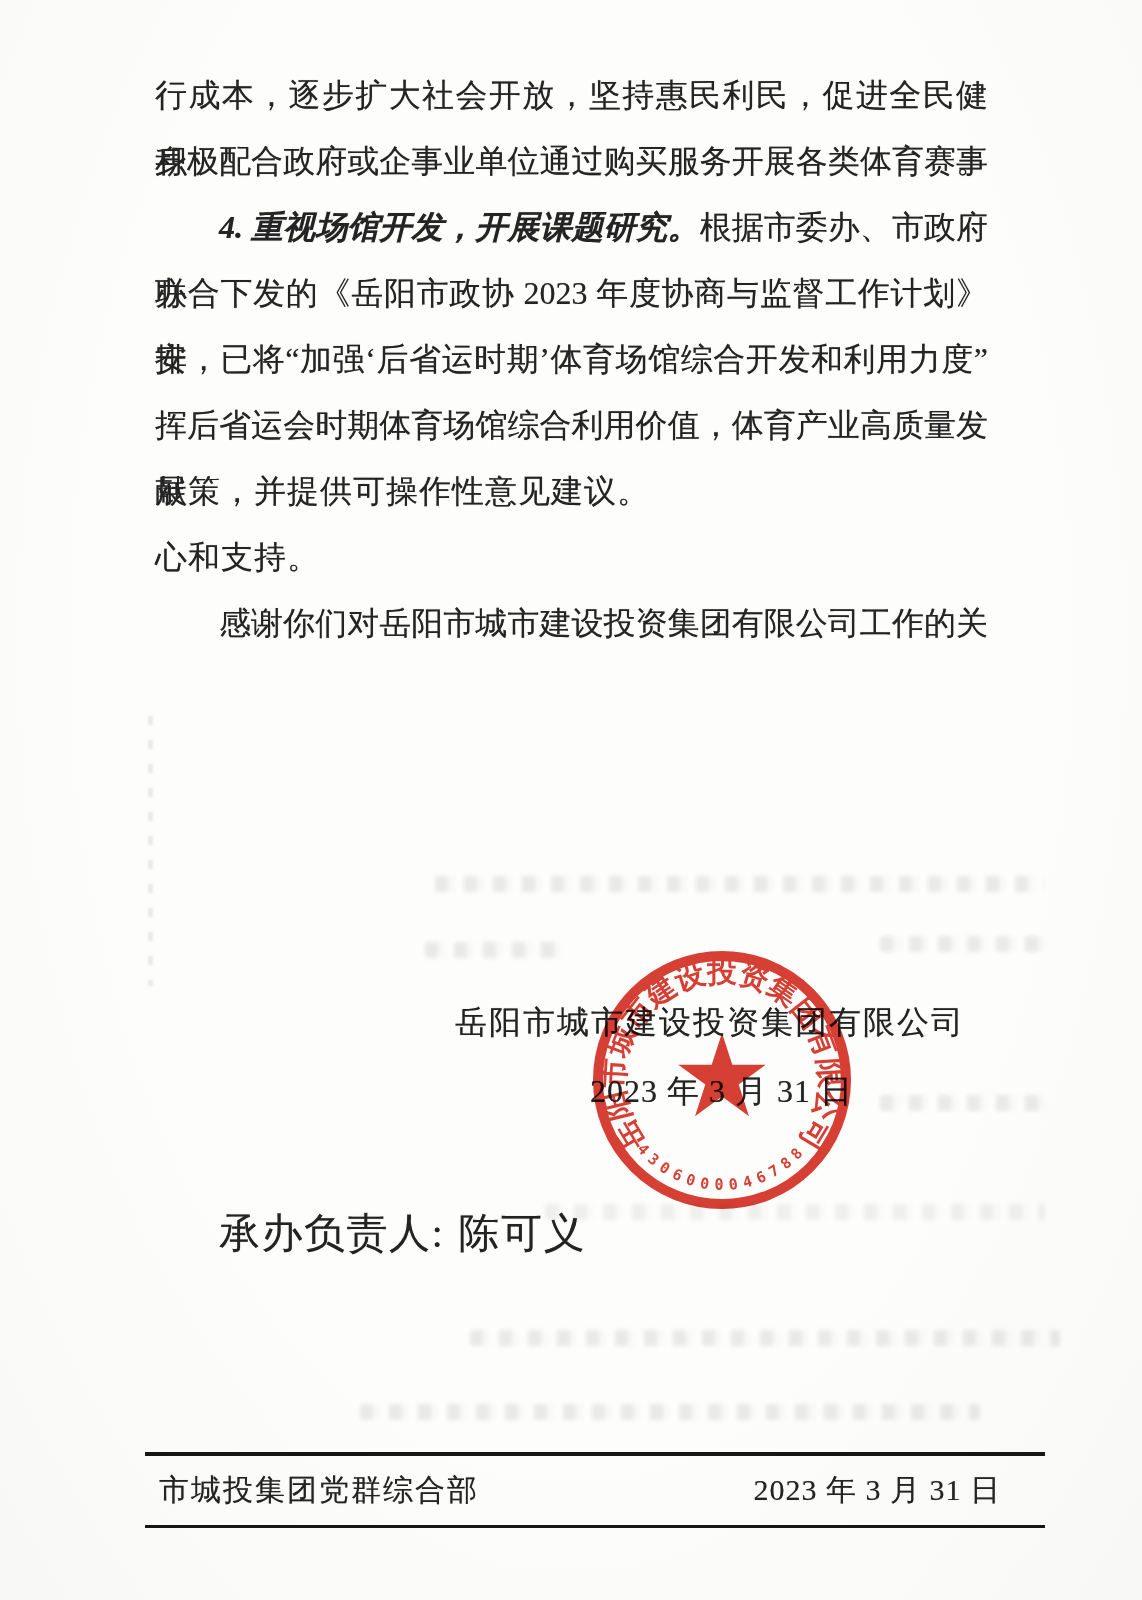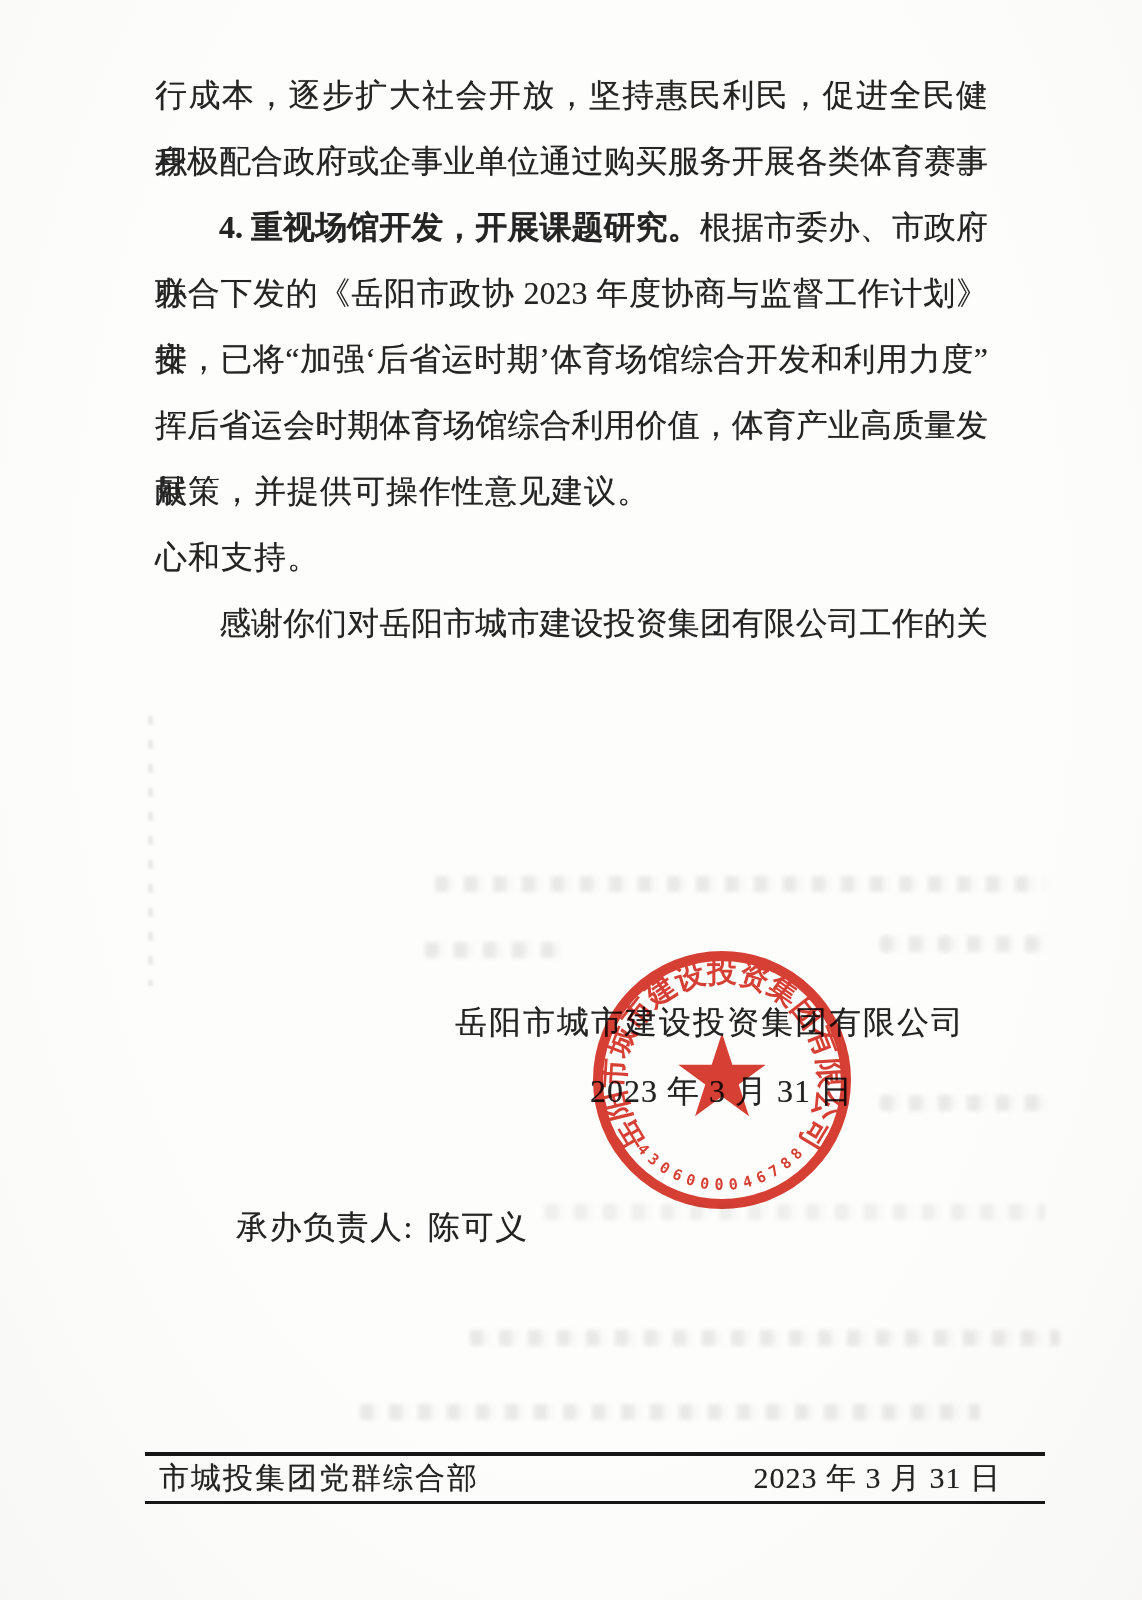--- a/index.html
+++ b/index.html
@@ -27,21 +27,21 @@
     text-shadow: 0 0 0.7px rgba(40,40,40,0.55);
   }
   .line { height: 66px; white-space: nowrap; letter-spacing: 1px; }
   .line.fill {
     white-space: normal;
     text-align: justify;
     text-align-last: justify;
     letter-spacing: 0;
   }
   .line.indent { text-indent: 64px; }
-  .lead-bold { font-weight: 700; }
+  .lead-bold { font-weight: 700; font-style: italic; }
   
   .sig-company {
     position: absolute; left: 455px; top: 1001px;
     font-size: 32px; letter-spacing: 2px;
     text-shadow: 0 0 0.7px rgba(40,40,40,0.55);
   }
   .sig-date {
     position: absolute; left: 590px; top: 1070px;
     font-size: 32px; letter-spacing: 1px;
     text-shadow: 0 0 0.7px rgba(40,40,40,0.55);
@@ -51,34 +51,34 @@
     position: absolute; left: 582px; top: 940px;
     width: 280px; height: 280px;
     mix-blend-mode: multiply;
     opacity: 0.93;
     filter: saturate(1.05);
   }
   .stamp text { font-family: "Liberation Serif", "DejaVu Serif", serif; }
   .stamp .serial-text { font-family: "DejaVu Sans Mono", monospace; }
   
   .contact-line {
-    position: absolute; left: 236px;
-    font-size: 32px; letter-spacing: 1.5px;
+    position: absolute; left: 219px;
+    font-size: 41px; letter-spacing: 1.5px;
     text-shadow: 0 0 0.7px rgba(40,40,40,0.55);
     white-space: nowrap;
   }
   .contact-1 { top: 1206px; }
   .contact-2 { top: 1272px; }
   .contact-label { margin-right: 14px; }
   
   .footer {
     position: absolute; left: 145px; top: 1452px; width: 900px;
     border-top: 4px solid #161616;
     border-bottom: 3px solid #161616;
-    height: 52px;
+    height: 76px;
     display: flex; align-items: center; justify-content: space-between;
     box-sizing: border-box;
     padding: 0 4px 0 14px;
     font-size: 30px;
     text-shadow: 0 0 0.7px rgba(40,40,40,0.5);
   }
   .footer-dept { letter-spacing: 2px; }
   .footer-date { letter-spacing: 1px; padding-right: 40px; }
   
   .ghost {

